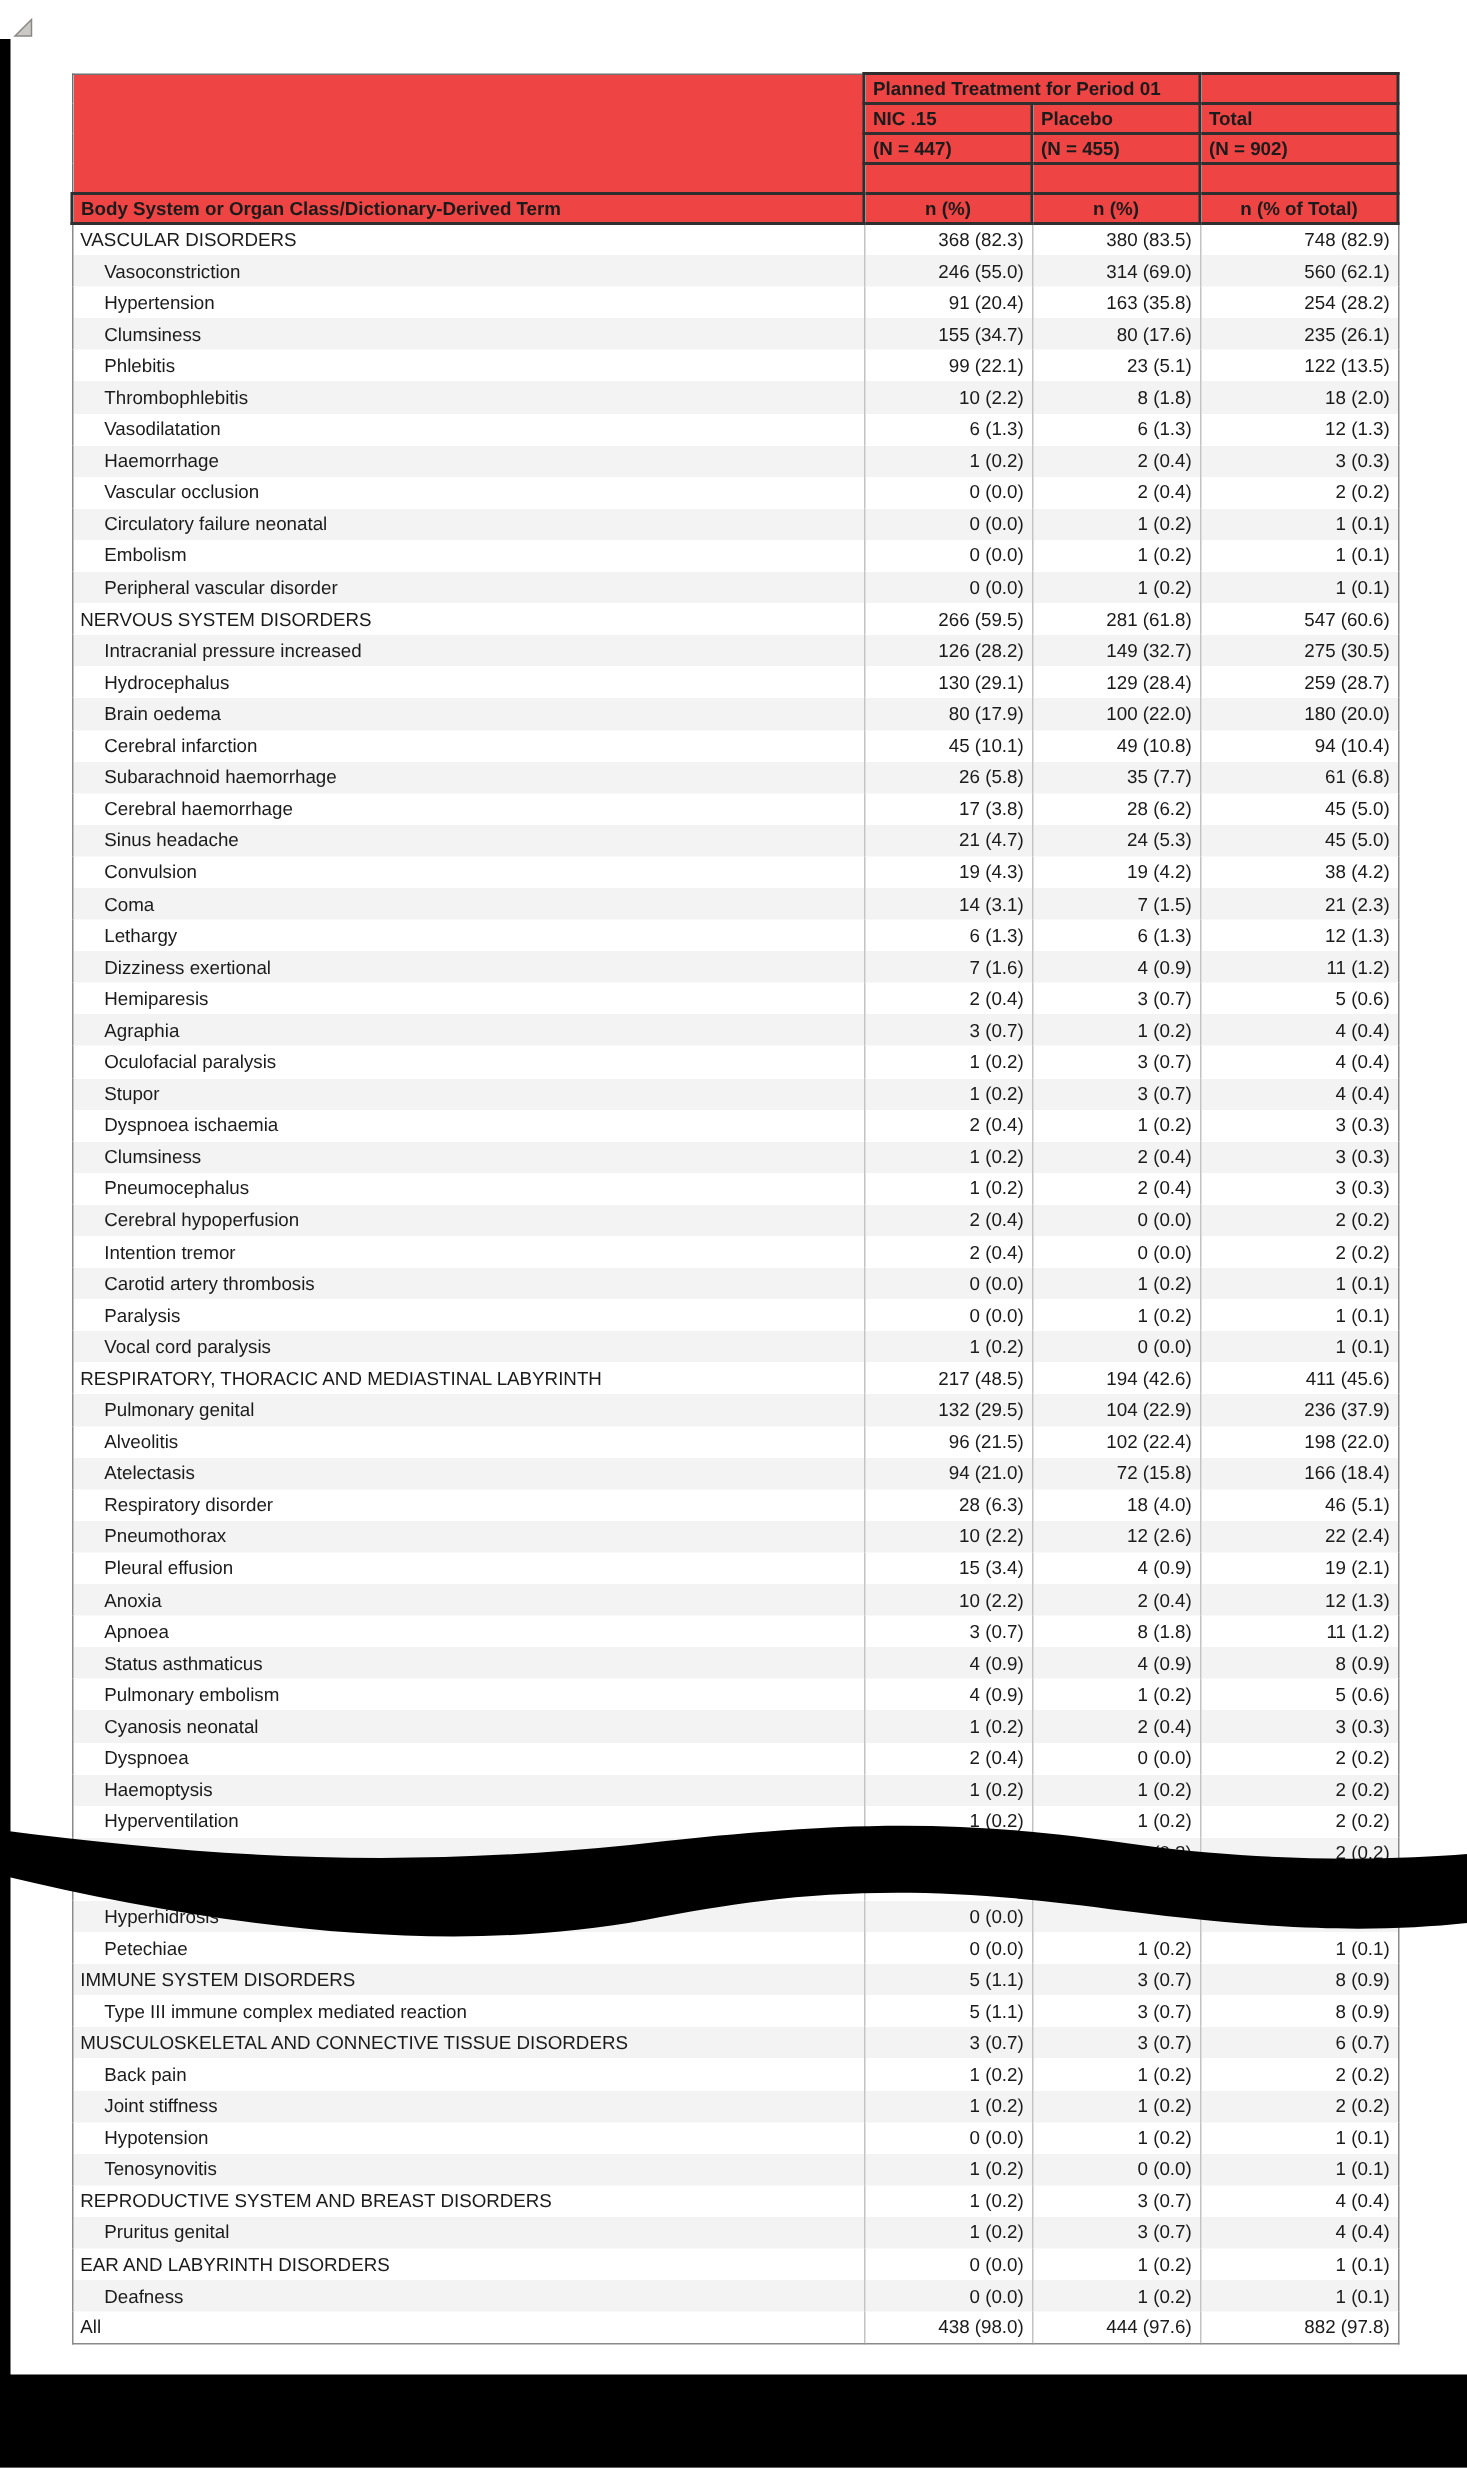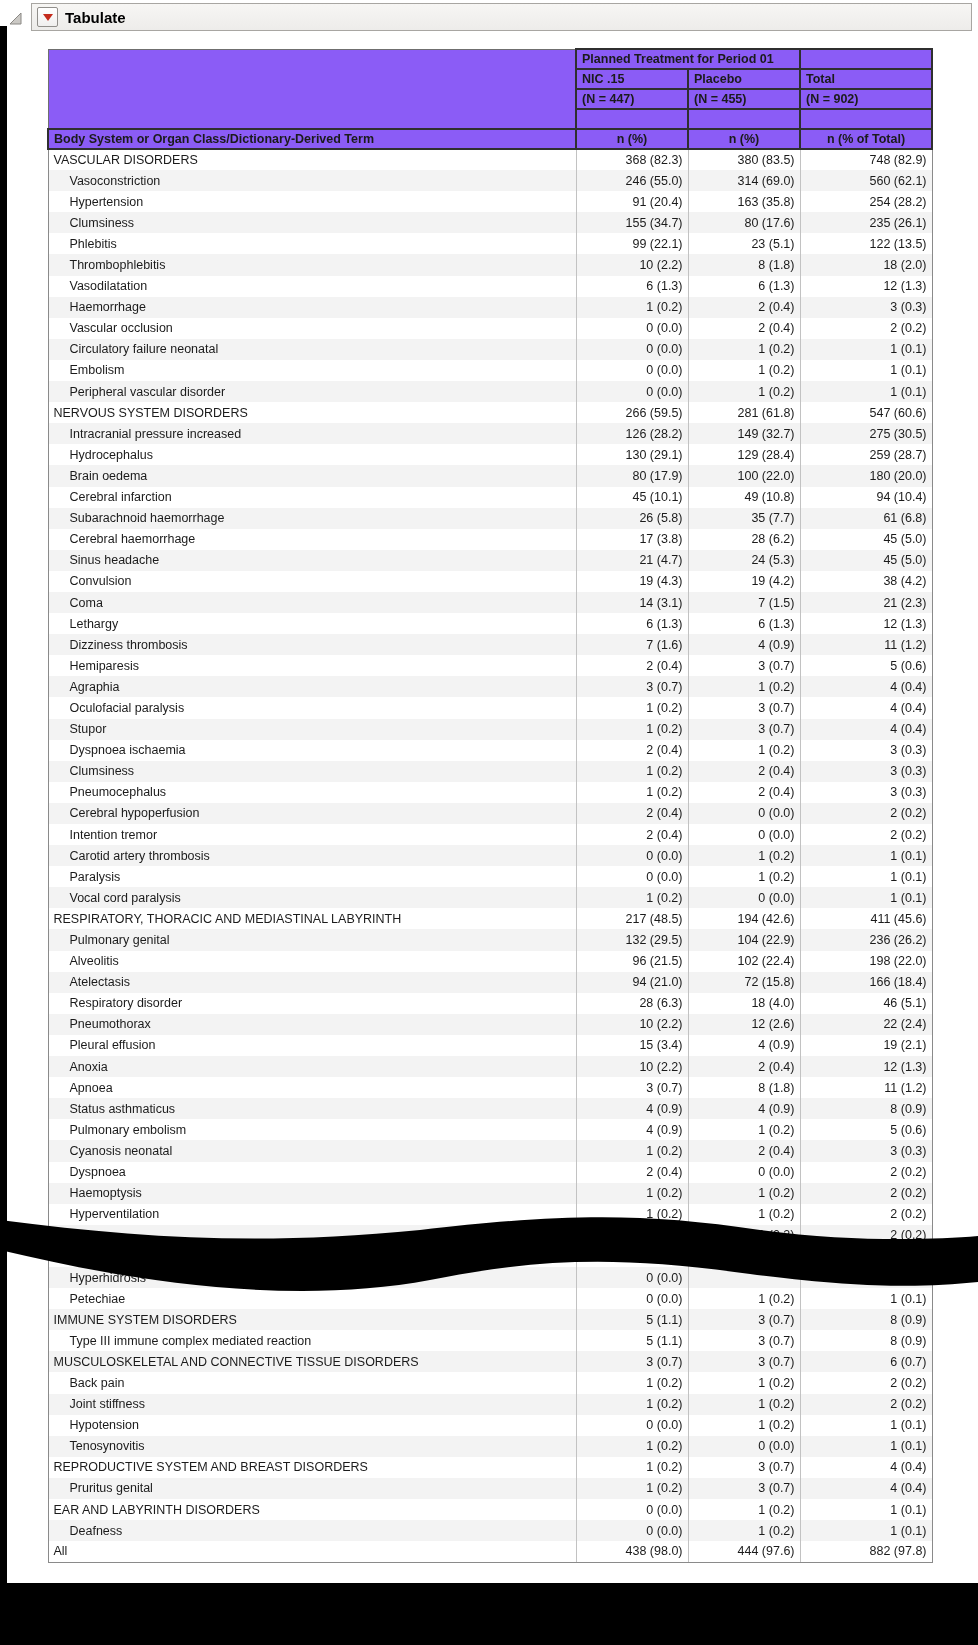--- a/index.html
+++ b/index.html
@@ -19,21 +19,21 @@
     width:19px;height:18px;margin-left:5px;background:linear-gradient(#ffffff,#f0efee);
     border:1px solid #918f8b;border-radius:2px;display:flex;align-items:center;justify-content:center;
     cursor:pointer;
   }
   .red-menu-btn .tri{width:0;height:0;border-left:5px solid transparent;border-right:5px solid transparent;border-top:7px solid #c42b1c;}
   .outline-title{margin-left:7px;font-size:15px;font-weight:bold;color:#000;}
   
   .table-wrap{position:absolute;left:47px;top:48px;}
   table.tab{border-collapse:collapse;table-layout:fixed;width:884px;}
   col.c-lbl{width:528px}col.c-nic{width:112px}col.c-plc{width:112px}col.c-tot{width:132px}
-  .h-row th{height:20px;padding:0 5px;font-size:12.5px;font-weight:bold;box-sizing:border-box;overflow:hidden;white-space:nowrap;background:#8b5cf6;}
+  .h-row th{height:20px;padding:0 5px;font-size:12.5px;font-weight:bold;box-sizing:border-box;overflow:hidden;white-space:nowrap;background:#ef4444;}
   th.box{border:2px solid #2f2f2f;}
   th.corner-cell{border:1px solid #6f6f6f;border-bottom:2px solid #2f2f2f;}
   th.l{text-align:left}th.r{text-align:left}th.c{text-align:center}
   tbody td{height:21.1px;padding:0 5px;font-size:12.5px;box-sizing:border-box;overflow:hidden;white-space:nowrap;}
   tbody tr.odd td{background:#f3f3f3;}
   tbody tr.even td{background:#ffffff;}
   td.lbl{text-align:left;border-left:1px solid #8a8a8a;border-right:1px solid #c2c2c2;}
   td.lbl.lv1{padding-left:21px;margin-left:36px;}
   td.num{text-align:right;border-right:1px solid #c2c2c2;}
   td.num:last-child{border-right:1px solid #8a8a8a;}
@@ -44,26 +44,20 @@
   .bottom-band{position:absolute;left:0;top:1583px;width:978px;height:62px;background:#000;z-index:4;}
 </style>
 </head>
 <body>
 
 <div class="stage">
 
   <svg class="disclosure" viewBox="0 0 16 16">
     <polygon points="3,14 14,14 14,3" fill="#cbc9c5" stroke="#8a8884" stroke-width="1"></polygon>
   </svg>
-  <div class="outline-bar">
-    <div class="red-menu-btn">
-      <div class="tri"></div>
-    </div>
-    <span class="outline-title">Tabulate</span>
-  </div>
 
   <div class="table-wrap">
     <table class="tab">
       <colgroup>
           <col class="c-lbl">
           <col class="c-nic">
           <col class="c-plc">
           <col class="c-tot">
         </colgroup>
       <thead>
@@ -227,21 +221,21 @@
             <td class="num">7 (1.5)</td>
             <td class="num">21 (2.3)</td>
           </tr>
           <tr class="data-row even term">
             <td class="lbl lv1">Lethargy</td>
             <td class="num">6 (1.3)</td>
             <td class="num">6 (1.3)</td>
             <td class="num">12 (1.3)</td>
           </tr>
           <tr class="data-row odd term">
-            <td class="lbl lv1">Dizziness thrombosis</td>
+            <td class="lbl lv1">Dizziness exertional</td>
             <td class="num">7 (1.6)</td>
             <td class="num">4 (0.9)</td>
             <td class="num">11 (1.2)</td>
           </tr>
           <tr class="data-row even term">
             <td class="lbl lv1">Hemiparesis</td>
             <td class="num">2 (0.4)</td>
             <td class="num">3 (0.7)</td>
             <td class="num">5 (0.6)</td>
           </tr>
@@ -314,21 +308,21 @@
           <tr class="data-row even section">
             <td class="lbl lv0">RESPIRATORY, THORACIC AND MEDIASTINAL LABYRINTH</td>
             <td class="num">217 (48.5)</td>
             <td class="num">194 (42.6)</td>
             <td class="num">411 (45.6)</td>
           </tr>
           <tr class="data-row odd term">
             <td class="lbl lv1">Pulmonary genital</td>
             <td class="num">132 (29.5)</td>
             <td class="num">104 (22.9)</td>
-            <td class="num">236 (26.2)</td>
+            <td class="num">236 (37.9)</td>
           </tr>
           <tr class="data-row even term">
             <td class="lbl lv1">Alveolitis</td>
             <td class="num">96 (21.5)</td>
             <td class="num">102 (22.4)</td>
             <td class="num">198 (22.0)</td>
           </tr>
           <tr class="data-row odd term">
             <td class="lbl lv1">Atelectasis</td>
             <td class="num">94 (21.0)</td>

